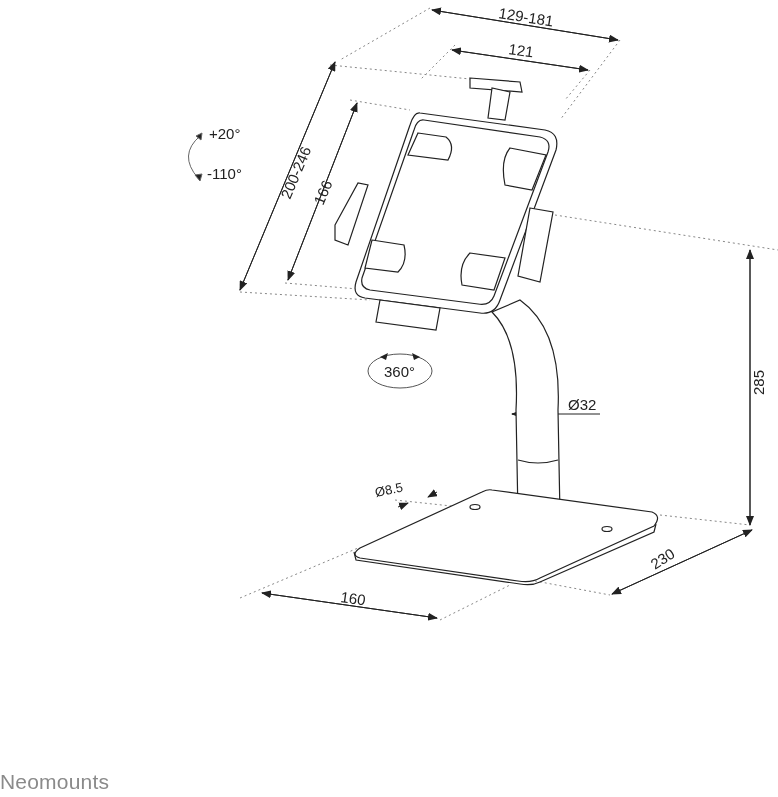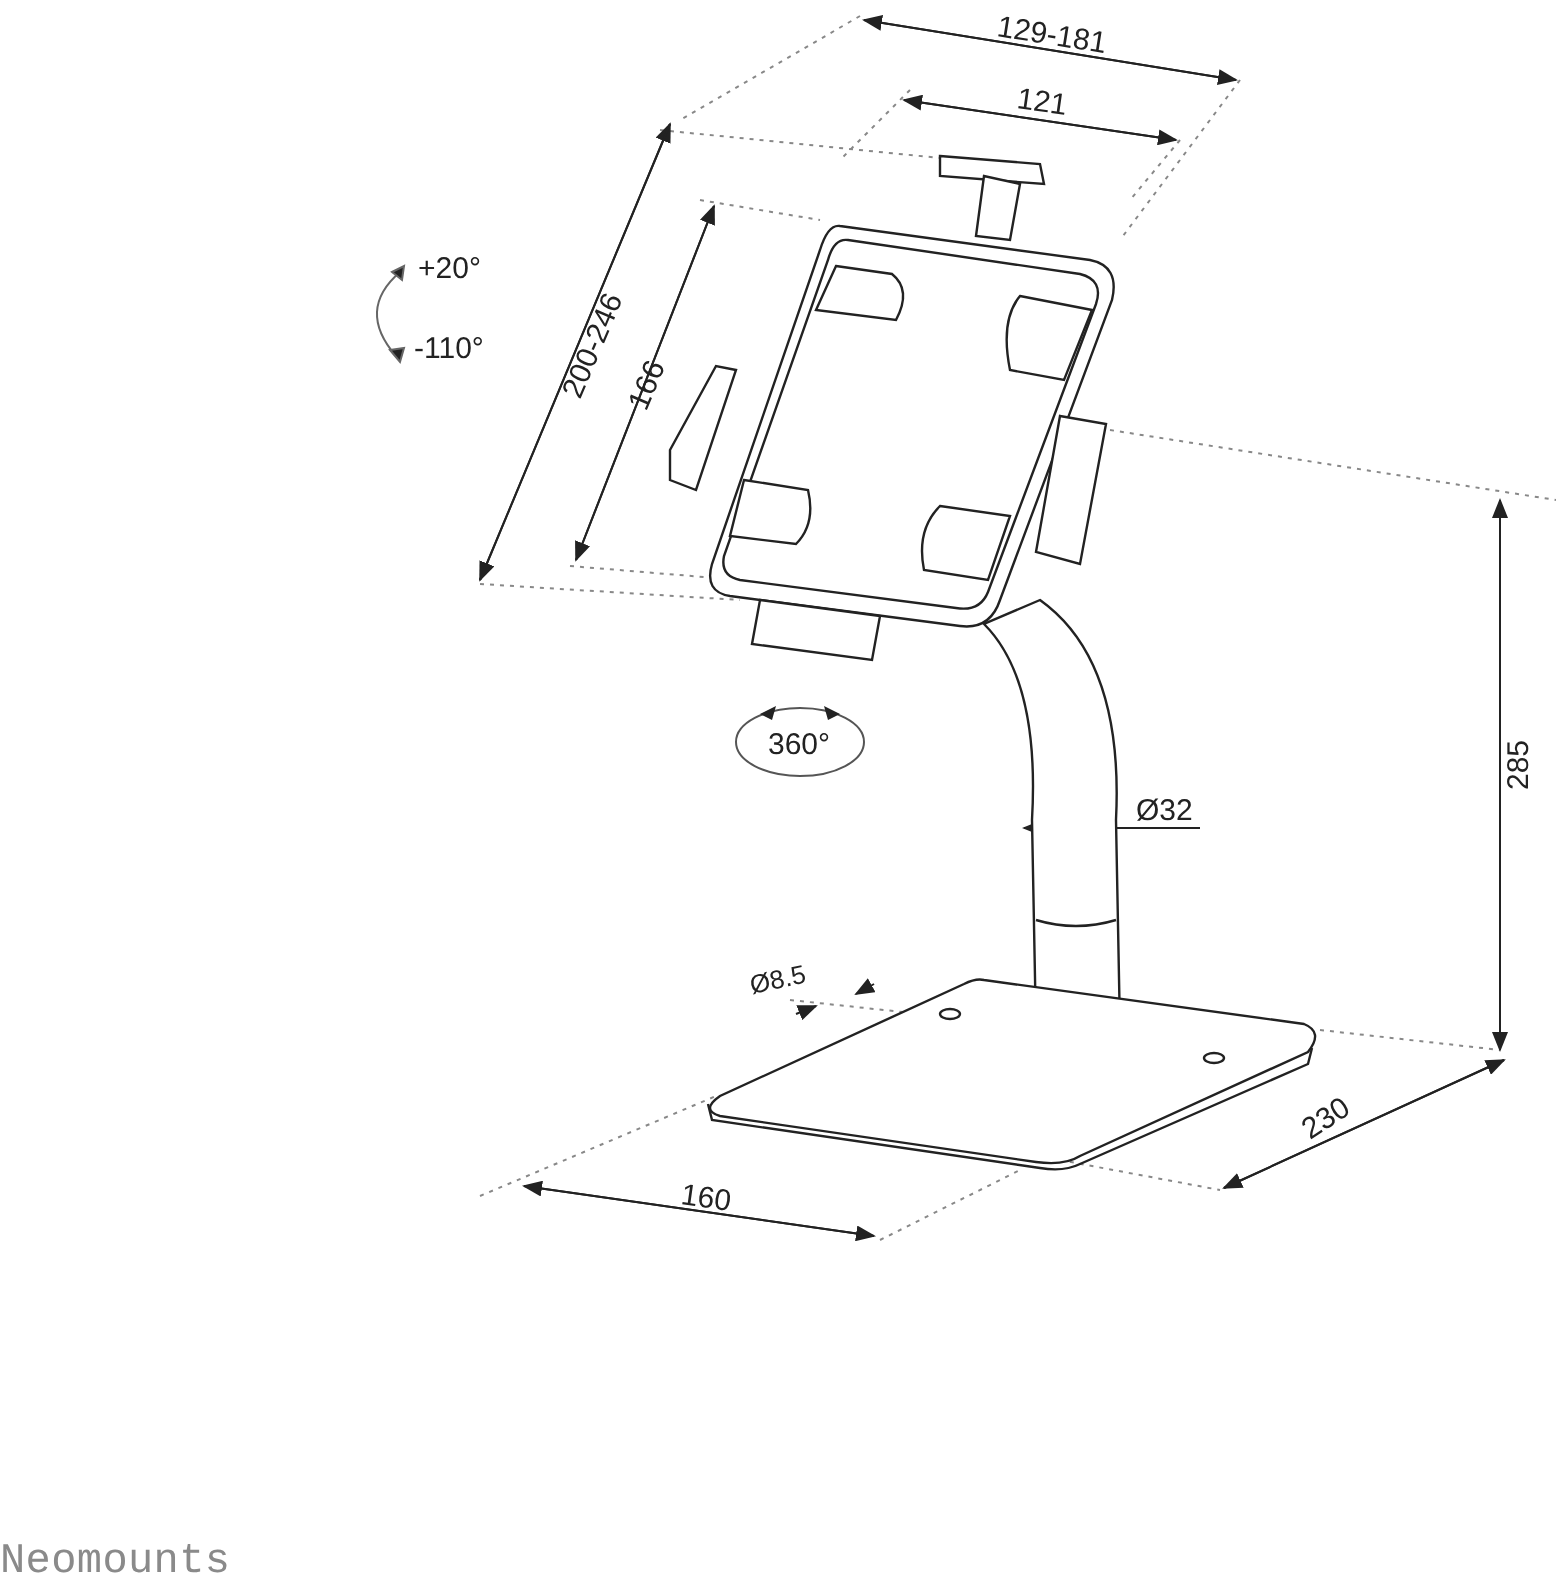--- a/index.html
+++ b/index.html
@@ -1,19 +1,19 @@
 <!DOCTYPE html>
 <html><head>
 <meta charset="utf-8">
 <style>
   html, body { margin:0; padding:0; background:#ffffff; }
   body { width:778px; height:797px; position:relative; overflow:hidden; font-family:"Liberation Sans", sans-serif; }
   svg { position:absolute; left:0; top:0; }
   .dim { font-family:"Liberation Sans", sans-serif; font-size:15px; fill:#222; }
-  .brand { position:absolute; left:0; top:770px; font-family:Liberation Mono, monospace; font-size:21px; color:#8a8a8a; letter-spacing:0.2px; }
+  .brand { position:absolute; left:0; top:770px; font-family:Liberation Sans, sans-serif; font-size:21px; color:#8a8a8a; letter-spacing:0.2px; }
 </style>
 </head>
 <body>
 
 <svg width="778" height="797" viewBox="0 0 778 797">
   <defs>
     <marker id="ah" markerWidth="10" markerHeight="8" refX="9" refY="4" orient="auto" markerUnits="userSpaceOnUse">
       <path d="M0,0 L10,4 L0,8 z" fill="#222"></path>
     </marker>
   </defs>

